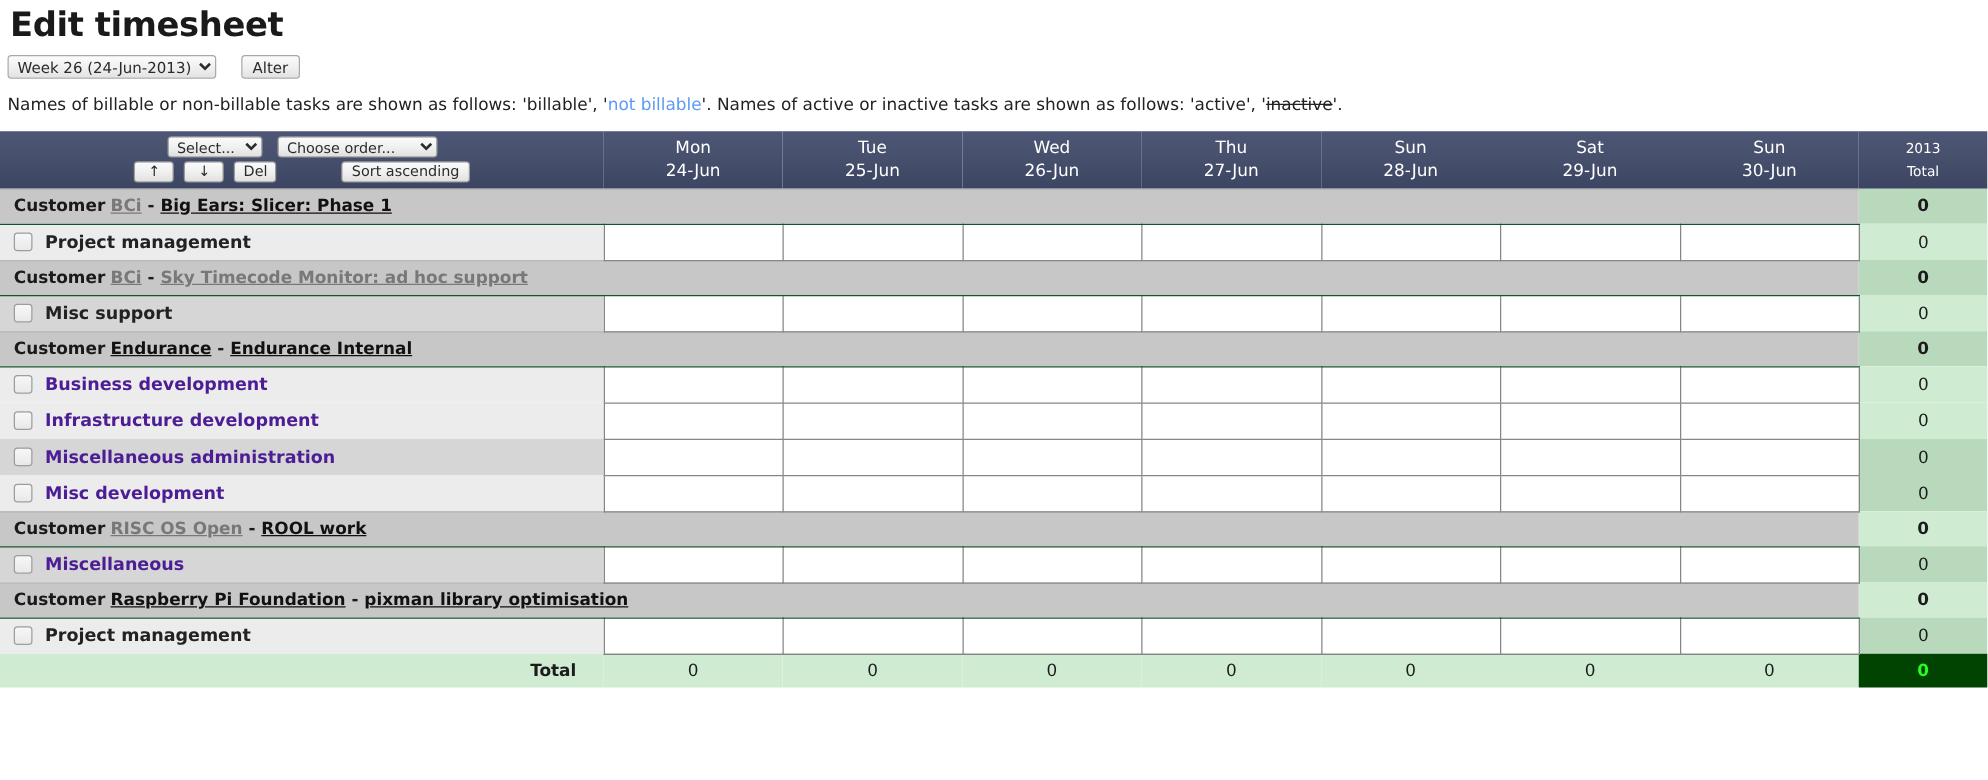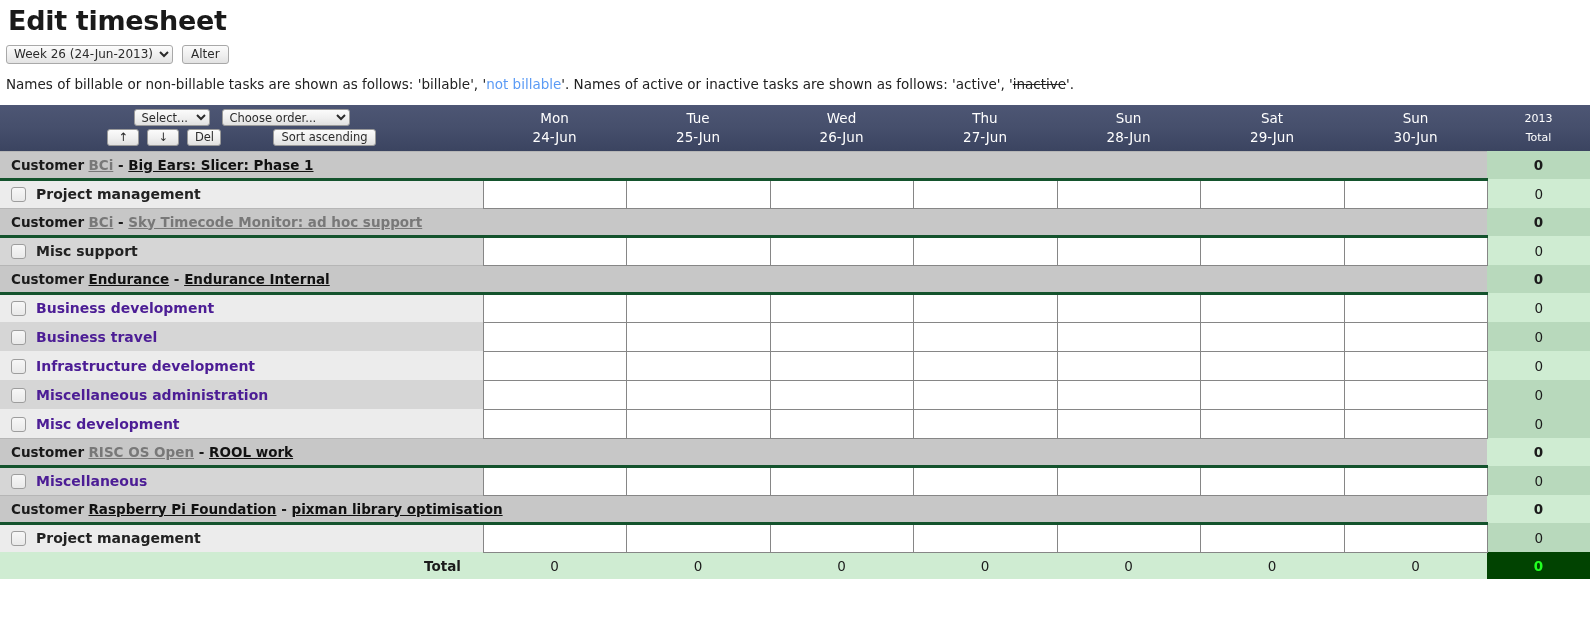--- a/index.html
+++ b/index.html
@@ -18,22 +18,21 @@
     color: #1a1a1a;
     letter-spacing: -0.3px;
     margin: 4px 0 0 8px;
     padding: 0;
     line-height: 34px;
   }
 
   .week-bar {
     margin: 6px 0 0 6px;
     display: flex;
-    align-items: center;
-    gap: 9px;
+    gap: 20px;
     height: 20px;
   }
   select.week-select {
     font-family: "DejaVu Sans", "Liberation Sans", sans-serif;
     font-size: 12px;
     color: #2b2b2b;
     height: 19px;
     padding: 0 2px 0 3px;
     border: 1px solid #a9a9a9;
     border-radius: 3px;
@@ -105,21 +104,21 @@
   th.total-head { text-align: center; font-size: 11px; line-height: 19px; }
 
   
   tr.group-row td.group-cell {
     background: #c7c7c7;
     height: 28px;
     padding-left: 11px;
     font-size: 13.5px;
     color: #1a1a1a;
     border-top: 1px solid #b6b6b6;
-    border-bottom: 3px solid #14532d;
+    border-bottom: 1px solid #14532d;
     white-space: nowrap;
   }
   .grp-label { font-weight: bold; }
   .lnk { text-decoration: underline; font-weight: bold; }
   .lnk.active { color: #111111; }
   .lnk.inactive { color: #787878; }
   .dash { font-weight: bold; color: #1a1a1a; }
 
   
   tr.task-row td.task-cell {
@@ -306,31 +305,20 @@
           <td class="task-cell"><span class="chk"></span><span class="task-name notbillable">Business development</span></td>
           <td class="cell-input"><input type="text" style=""></td>
           <td class="cell-input"><input type="text" style=""></td>
           <td class="cell-input"><input type="text" style=""></td>
           <td class="cell-input"><input type="text" style=""></td>
           <td class="cell-input"><input type="text" style=""></td>
           <td class="cell-input"><input type="text" style=""></td>
           <td class="cell-input"><input type="text" style=""></td>
           <td class="total-cell light">0</td>
         </tr>
-        <tr class="task-row shade-b">
-          <td class="task-cell"><span class="chk"></span><span class="task-name notbillable">Business travel</span></td>
-          <td class="cell-input"><input type="text" style=""></td>
-          <td class="cell-input"><input type="text" style=""></td>
-          <td class="cell-input"><input type="text" style=""></td>
-          <td class="cell-input"><input type="text" style=""></td>
-          <td class="cell-input"><input type="text" style=""></td>
-          <td class="cell-input"><input type="text" style=""></td>
-          <td class="cell-input"><input type="text" style=""></td>
-          <td class="total-cell dark">0</td>
-        </tr>
         <tr class="task-row shade-a">
           <td class="task-cell"><span class="chk"></span><span class="task-name notbillable">Infrastructure development</span></td>
           <td class="cell-input"><input type="text" style=""></td>
           <td class="cell-input"><input type="text" style=""></td>
           <td class="cell-input"><input type="text" style=""></td>
           <td class="cell-input"><input type="text" style=""></td>
           <td class="cell-input"><input type="text" style=""></td>
           <td class="cell-input"><input type="text" style=""></td>
           <td class="cell-input"><input type="text" style=""></td>
           <td class="total-cell light">0</td>

